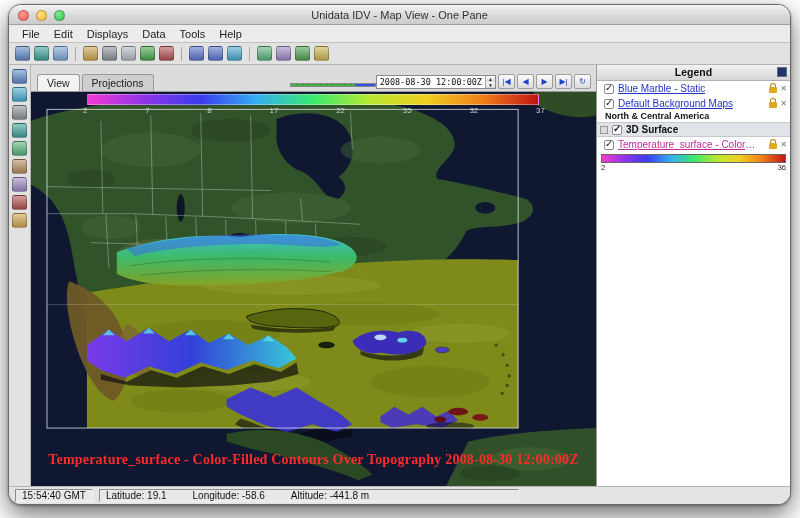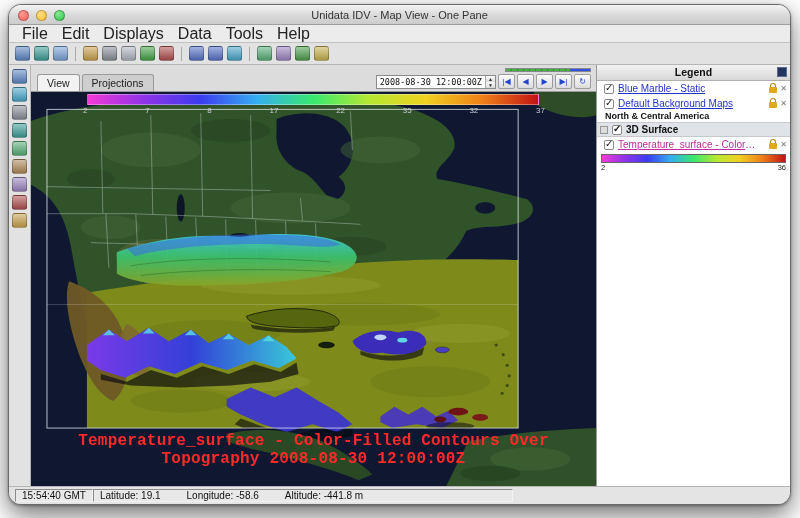--- a/index.html
+++ b/index.html
@@ -14,58 +14,58 @@
     border-bottom:1px solid #9f9f9f;position:relative;display:flex;align-items:center;justify-content:center;}
   .title{font-size:11px;color:#333;}
   .lights{position:absolute;left:9px;top:5px;display:flex;gap:7px;}
   .light{width:11px;height:11px;border-radius:50%;border:1px solid rgba(0,0,0,.25);}
   .light.r{background:radial-gradient(circle at 35% 30%,#ff9a92,#ff5f57);}
   .light.y{background:radial-gradient(circle at 35% 30%,#ffe084,#febc2e);}
   .light.g{background:radial-gradient(circle at 35% 30%,#8ae89a,#28c840);}
   
   .menubar{height:18px;flex:0 0 18px;background:#ececec;border-bottom:1px solid #c2c2c2;
     display:flex;align-items:center;padding-left:6px;}
-  .menuitem{font-size:16px;color:#222;padding:0 7px;cursor:default;}
+  .menuitem{font-size:11px;color:#222;padding:0 7px;cursor:default;}
   
   .toolbar{height:22px;flex:0 0 22px;background:#e2e2e2;border-bottom:1px solid #b5b5b5;
     display:flex;align-items:center;gap:4px;padding-left:6px;}
   .ticon{width:15px;height:15px;border-radius:3px;border:1px solid rgba(0,0,0,.25);
     background-image:linear-gradient(rgba(255,255,255,.45),rgba(0,0,0,.15));}
   .tsep{width:1px;height:14px;background:#aaa;margin:0 3px;}
   
   .content{flex:1;display:flex;min-height:0;}
   .rail{flex:0 0 22px;background:#e2e2e2;border-right:1px solid #b5b5b5;
     display:flex;flex-direction:column;align-items:center;gap:3px;padding-top:4px;}
   .sicon{width:15px;height:15px;border-radius:3px;border:1px solid rgba(0,0,0,.25);
     background-image:linear-gradient(rgba(255,255,255,.45),rgba(0,0,0,.15));}
   .mappanel{flex:1;display:flex;flex-direction:column;min-width:0;background:#d6d6d6;}
   .mapheader{height:26px;flex:0 0 26px;display:flex;align-items:flex-end;background:#dcdcdc;}
   .tabs{display:flex;margin-left:6px;}
   .tab{font-size:10.5px;padding:2px 9px 2px;border:1px solid #9a9a9a;border-bottom:none;
     border-radius:3px 3px 0 0;background:#cfcfcf;color:#222;margin-right:2px;}
   .tab.active{background:#f2f2f2;}
-  .animcluster{margin-left:auto;margin-right:5px;display:flex;flex-direction:column;align-items:flex-end;padding-bottom:2px;}
+  .animcluster{margin-left:auto;margin-right:5px;display:flex;flex-direction:row;align-items:flex-end;padding-bottom:2px;}
   .progressstrip{width:86px;height:4px;margin-bottom:2px;border:1px solid #888;
     background:linear-gradient(90deg,rgba(0,0,0,0) 0 76%,#3353e8 76% 100%),
     repeating-linear-gradient(90deg,#43b243 0 5px,#2f9230 5px 6px);}
   .animrow{display:flex;align-items:center;gap:2px;}
   .timebox{display:flex;align-items:stretch;border:1px solid #8a8a8a;background:#fff;}
   .timetext{font-family:"DejaVu Sans Mono",monospace;font-size:8.5px;color:#111;padding:1px 3px;}
   .spincol{display:flex;flex-direction:column;border-left:1px solid #aaa;}
   .spin{font-size:5px;line-height:6px;width:9px;text-align:center;background:linear-gradient(#fafafa,#d8d8d8);
     border:none;padding:0;color:#333;}
   .navbtn{width:17px;height:15px;font-size:8px;color:#2244cc;background:linear-gradient(#fbfbfb,#dcdcdc);
     border:1px solid #9d9d9d;border-radius:2px;padding:0;line-height:13px;text-align:center;}
   .mapview{position:relative;flex:1;min-height:0;background:#0f1830;overflow:hidden;border-top:1px solid #9a9a9a;}
   .mapview svg{position:absolute;inset:0;width:100%;height:100%;}
   .cbar{position:absolute;left:56px;top:2px;width:452px;height:11px;border:1px solid rgba(255,255,255,.35);}
   .cbarlabels{position:absolute;left:52px;top:14px;width:462px;display:flex;justify-content:space-between;}
   .cbarlabels span{font-size:8px;color:#c8cdd4;}
   .annotation{position:absolute;left:0;right:0;bottom:18px;text-align:center;
-    font-family:Liberation Mono, monospace;font-size:16px;font-weight:bold;color:#ff2a2a;letter-spacing:.2px;}
+    font-family:Liberation Serif, serif;font-size:14px;font-weight:bold;color:#ff2a2a;letter-spacing:.2px;}
   
   .legend{flex:0 0 194px;background:#ffffff;border-left:1px solid #9a9a9a;display:flex;flex-direction:column;font-size:10px;}
   .legendheader{height:30px;flex:0 0 15px;background:linear-gradient(#f2f2f2,#d7d7d7);
     border-bottom:1px solid #b0b0b0;text-align:center;font-weight:bold;font-size:10.5px;color:#111;position:relative;line-height:15px;}
   .undock{position:absolute;right:3px;top:2px;width:10px;height:10px;background:#23345e;border:1px solid #5a6a94;}
   .lgroup{height:15px;display:flex;align-items:center;gap:4px;background:#e0e4e8;
     border-top:1px solid #c6cacd;border-bottom:1px solid #c6cacd;padding-left:3px;font-weight:bold;color:#111;}
   .colbox{width:8px;height:8px;border:1px solid #979797;background:#ddd;}
   .cb{width:10px;height:10px;border:1px solid #8a8a8a;background:#fff;border-radius:2px;position:relative;flex:0 0 10px;}
   .cb::after{content:"✓";position:absolute;top:-3px;left:0px;font-size:10px;color:#1a1a1a;}
@@ -76,21 +76,21 @@
   .licons{margin-left:auto;display:flex;align-items:center;gap:3px;}
   .lock{width:8px;height:6px;background:#e0a820;border-radius:1px;position:relative;margin-top:3px;}
   .lock::before{content:"";position:absolute;top:-4px;left:1px;width:4px;height:3px;
     border:1.5px solid #b8871a;border-bottom:none;border-radius:3px 3px 0 0;}
   .xicon{font-size:8px;color:#777;line-height:8px;}
   .lsub{padding-left:8px;font-size:9px;font-weight:bold;color:#111;height:11px;line-height:10px;}
   .lcbar{height:9px;margin:2px 4px 0 4px;border:1px solid #666;}
   .lcbarlabels{display:flex;justify-content:space-between;padding:0 4px;font-size:7.5px;color:#222;}
   
   .statusbar{height:18px;flex:0 0 18px;background:#e4e4e4;border-top:1px solid #b5b5b5;
-    display:flex;align-items:center;gap:0;padding:0 6px;}
+    display:flex;align-items:center;gap:6px;padding:0 6px;}
   .scell{height:13px;display:flex;align-items:center;font-size:10px;color:#111;padding:0 6px;
     border:1px solid;border-color:#8c8c8c #f2f2f2 #f2f2f2 #8c8c8c;background:#e8e8e8;}
   .scell.coords{width:420px;gap:26px;}
 </style>
 </head>
 <body>
 
 <div class="window">
 
   <div class="titlebar">

